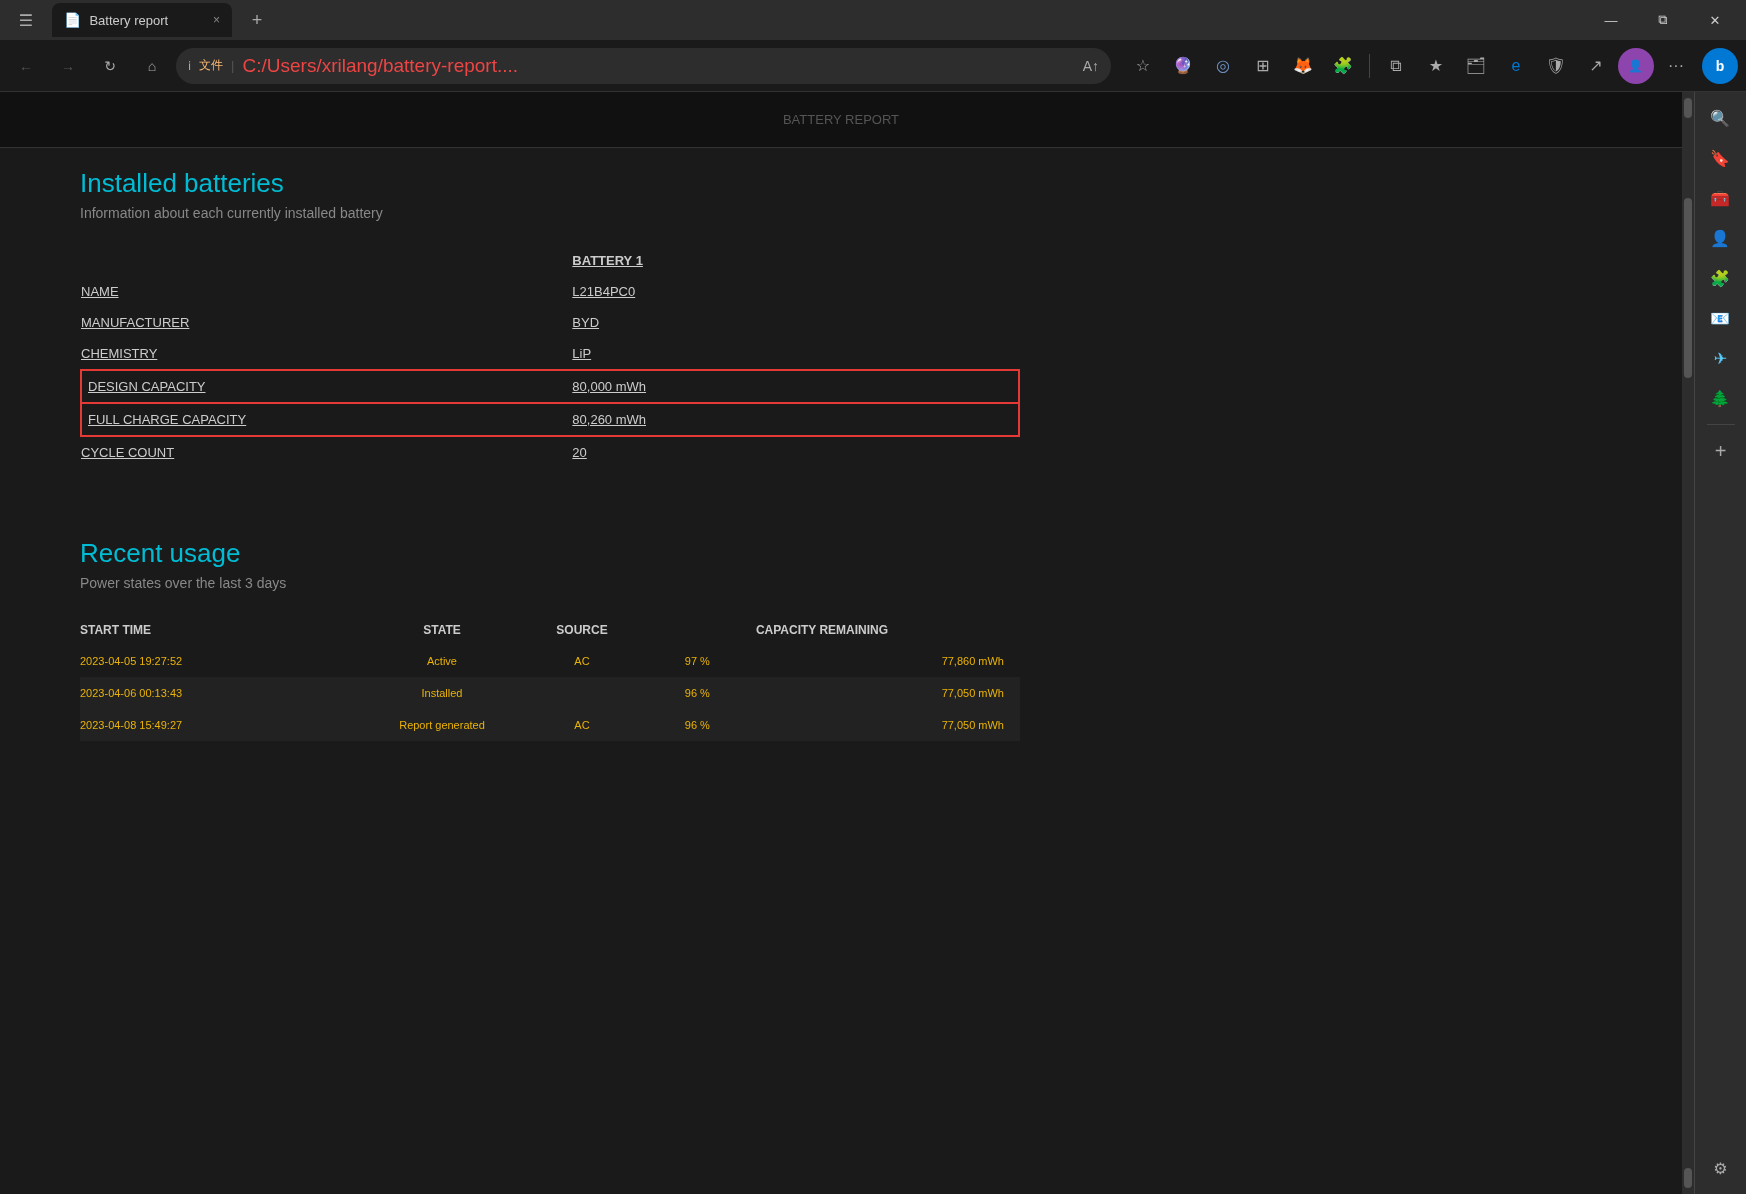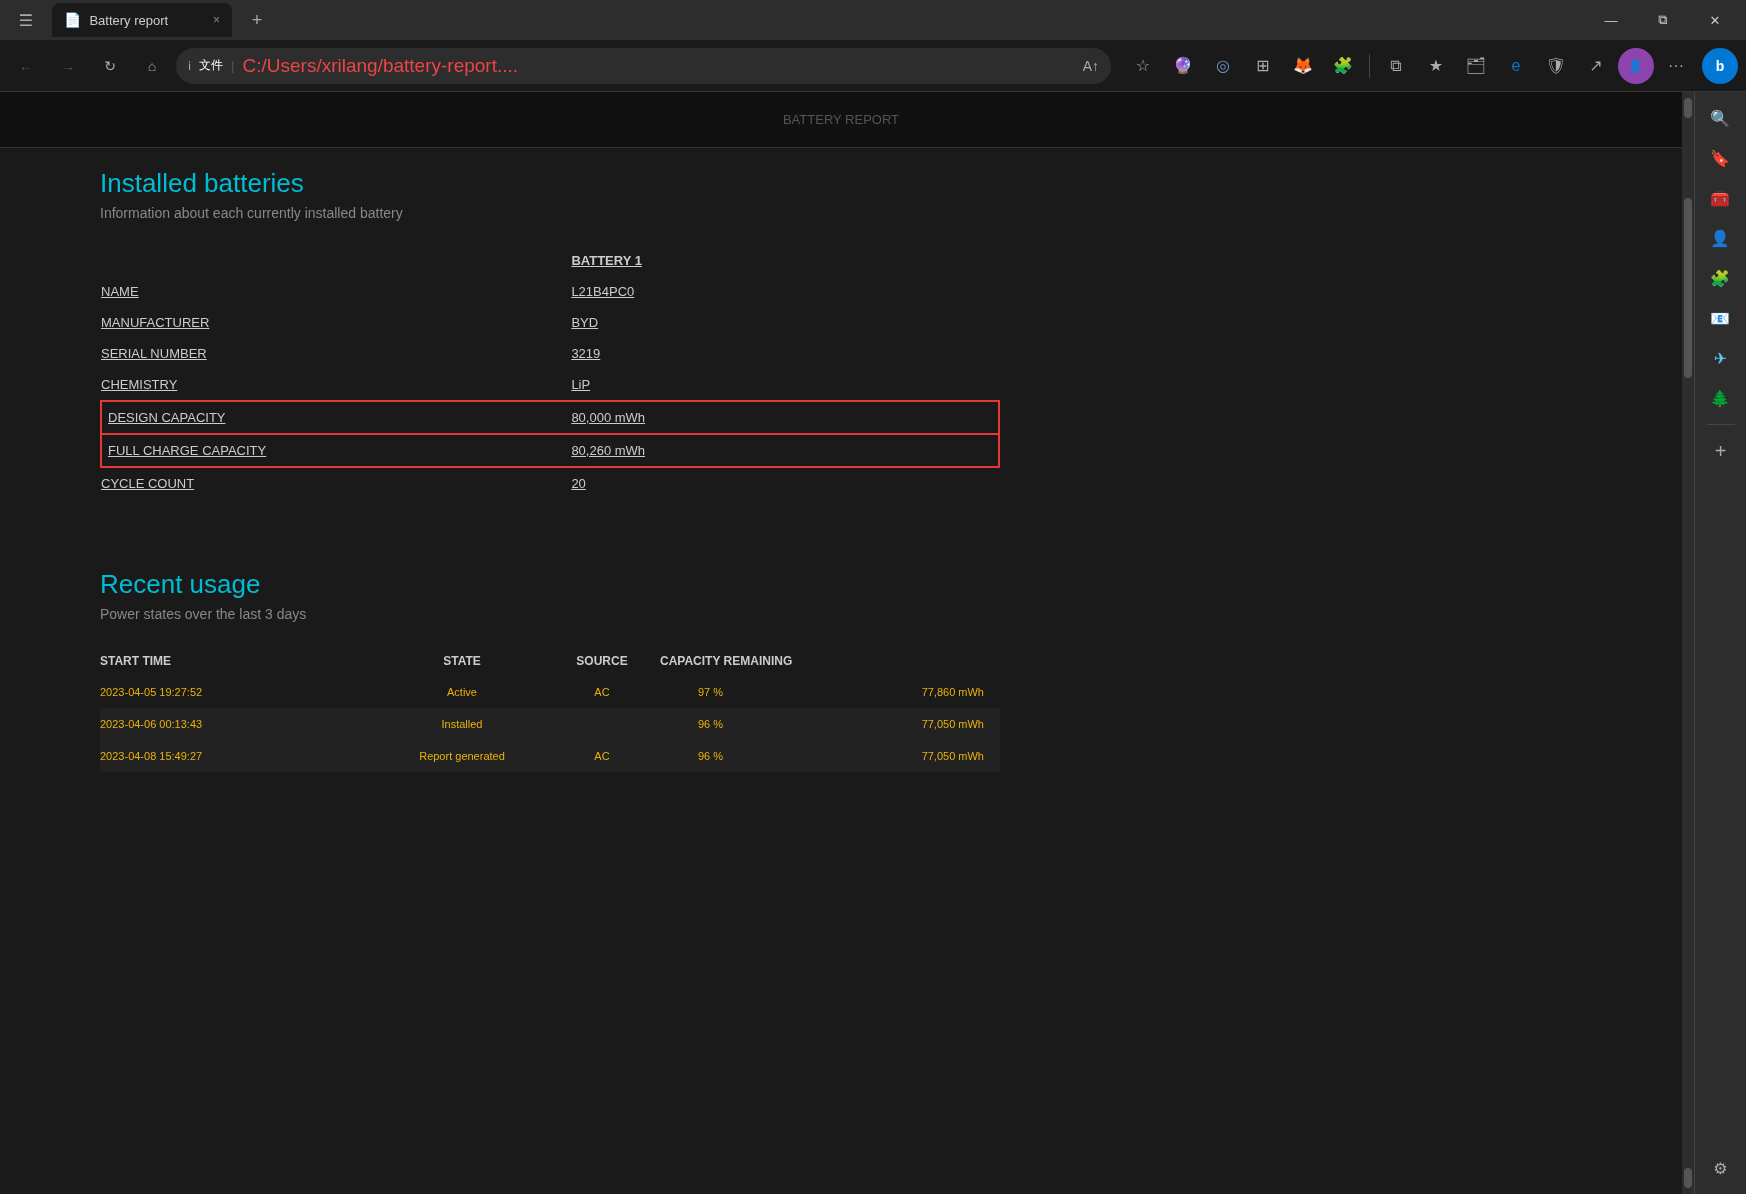--- a/index.html
+++ b/index.html
@@ -168,21 +168,21 @@
       justify-content: center;
       cursor: pointer;
       font-size: 16px;
       color: #aaa;
     }
     .sidebar-divider { width: 28px; height: 1px; background: #444; margin: 4px 0; }
     .sidebar-spacer { flex: 1; }
 
     
     .content-area {
-      padding: 20px 100px;
+      padding: 20px 80px;
       max-width: 1100px;
     }
 
     .section-heading {
       color: #00bcd4;
       font-size: 26px;
       font-weight: 400;
       margin-bottom: 6px;
     }
     .section-desc {
@@ -274,21 +274,21 @@
   </div>
 </div>
 
 <div class="address-bar">
   <div class="nav-btn disabled">←</div>
   <div class="nav-btn disabled">→</div>
   <div class="nav-btn">↻</div>
   <div class="nav-btn">⌂</div>
   <div class="url-bar">
     <span style="color:#aaa;font-size:12px;">ℹ</span>
-    <span style="color:#ffffff;font-size:12px;">文件</span>
+    <span style="color:#fdba74;font-size:12px;">文件</span>
     <span style="color:#555;">|</span>
     <span class="url-text">C:/Users/xrilang/battery-report....</span>
     <span style="color:#aaa;font-size:14px;">A↑</span>
   </div>
   <div class="toolbar-icons">
     <div class="toolbar-icon">☆</div>
     <div class="toolbar-icon">🔮</div>
     <div class="toolbar-icon" style="color:#6c8ebf;">◎</div>
     <div class="toolbar-icon">⊞</div>
     <div class="toolbar-icon">🦊</div>
@@ -329,24 +329,20 @@
         <tbody id="battery-rows">
         <tr>
               <td class="label-col">NAME</td>
               <td>L21B4PC0</td>
             </tr>
             <tr>
               <td class="label-col">MANUFACTURER</td>
               <td>BYD</td>
             </tr>
             <tr>
-              <td class="label-col">SERIAL NUMBER</td>
-              <td>3219</td>
-            </tr>
-            <tr>
               <td class="label-col">CHEMISTRY</td>
               <td>LiP</td>
             </tr>
             <tr style="border: 2px solid rgb(229, 57, 53);">
               <td class="label-col" style="border-top: 2px solid rgb(229, 57, 53); border-bottom: 2px solid rgb(229, 57, 53); border-left: 2px solid rgb(229, 57, 53); padding-left: 6px;">DESIGN CAPACITY</td>
               <td style="border-top: 2px solid rgb(229, 57, 53); border-bottom: 2px solid rgb(229, 57, 53); border-right: 2px solid rgb(229, 57, 53);">80,000 mWh</td>
             </tr>
             <tr style="border: 2px solid rgb(229, 57, 53); margin-left: 20px;">
               <td class="label-col" style="border-top: 2px solid rgb(229, 57, 53); border-bottom: 2px solid rgb(229, 57, 53); border-left: 2px solid rgb(229, 57, 53); padding-left: 6px;">FULL CHARGE CAPACITY</td>
               <td style="border-top: 2px solid rgb(229, 57, 53); border-bottom: 2px solid rgb(229, 57, 53); border-right: 2px solid rgb(229, 57, 53);">80,260 mWh</td>
@@ -362,21 +358,21 @@
 
       <h2 class="section-heading">Recent usage</h2>
       <p class="section-desc">Power states over the last 3 days</p>
 
       <table class="usage-table">
         <thead id="usage-thead">
         <tr>
               <th style="width: 280px;">START TIME</th>
               <th style="width: 180px; text-align: center;">STATE</th>
               <th style="width: 100px; text-align: center;">SOURCE</th>
-              <th colspan="2" style="text-align: left;">CAPACITY REMAINING</th>
+              <th colspan="2" style="text-align: center;">CAPACITY REMAINING</th>
             </tr>
           </thead>
         <tbody id="usage-tbody">
         <tr>
               <td>2023-04-05  19:27:52</td>
               <td style="text-align: center;">Active</td>
               <td style="text-align: center;">AC</td>
               <td style="text-align: center;">97 %</td>
               <td style="text-align: right;">77,860 mWh</td>
             </tr>

